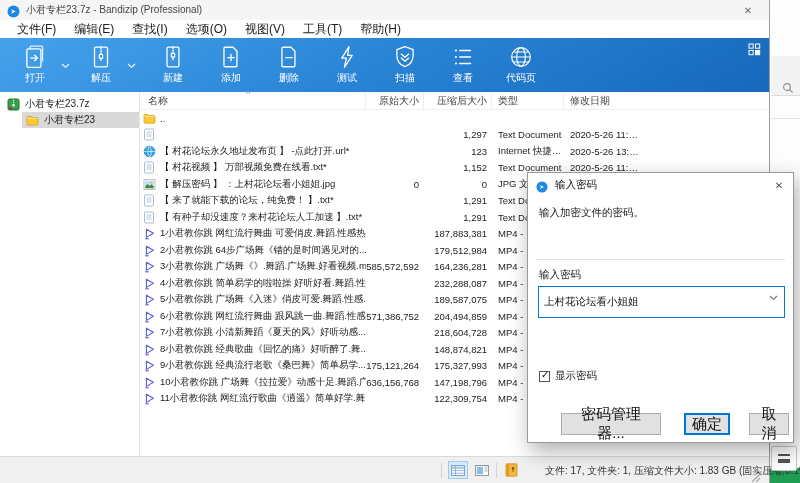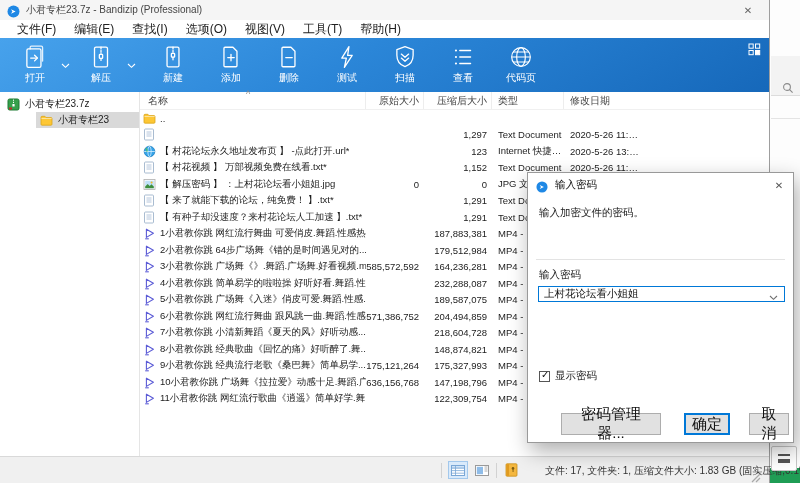--- a/index.html
+++ b/index.html
@@ -37,21 +37,21 @@
   .tb-label{font-size:10px;margin-top:1px;white-space:nowrap;}
   .tb-caret{position:absolute;right:-6px;top:11px;width:9px;height:6px;}
   .layout-toggle{position:absolute;left:748px;top:42px;width:13px;height:13px;}
 
   
   .main{position:absolute;left:0;top:92px;width:769px;height:364px;background:#fff;}
   .tree{position:absolute;left:0;top:0;width:140px;height:100%;border-right:1px solid #e5e5e5;padding-top:4px;}
   .tree-item{height:16px;display:flex;align-items:center;font-size:10px;color:#222;white-space:nowrap;}
   .tree-item .tico{width:13px;height:13px;margin:0 5px 0 0;flex:none;}
   .tree-item.root{padding-left:7px;}
-  .tree-item.child{padding-left:20px;margin-left:36px;background:#d9d9d9;padding-left:4px;}
+  .tree-item.child{padding-left:20px;margin-left:22px;background:#d9d9d9;padding-left:4px;}
 
   .list{position:absolute;left:140px;top:0;width:629px;height:100%;}
   .lheader{position:absolute;left:0;top:0;width:100%;height:18px;display:grid;
     grid-template-columns:226px 58px 68px 72px auto;font-size:10px;color:#444;border-bottom:1px solid #f0f0f0;}
   .lheader .hc{display:flex;align-items:center;border-right:1px solid #ededed;padding:0 4px;}
   .lheader .hc.rt{justify-content:flex-end;}
   .sortmark{position:absolute;left:106px;top:-3px;font-size:9px;color:#888;}
   .rows{position:absolute;left:0;top:18px;width:100%;}
   .frow{height:16.5px;display:grid;grid-template-columns:226px 58px 68px 72px auto;font-size:9.5px;color:#1c1c1c;align-items:center;}
   .cell{overflow:hidden;white-space:nowrap;}
@@ -74,21 +74,21 @@
   
   .dialog{position:absolute;left:527px;top:172px;width:267px;height:271px;background:#ffffff;border:1px solid #999;
     box-shadow:3px 8px 20px rgba(0,0,0,.32);z-index:10;}
   .dlg-title{position:absolute;left:0;top:0;width:100%;height:24px;display:flex;align-items:center;}
   .dlg-title .logo{width:12px;height:12px;margin-left:8px;flex:none;}
   .dlg-title .ttext{font-size:10.5px;color:#111;margin-left:7px;}
   .dlg-close{position:absolute;right:6px;top:4px;width:16px;height:16px;font-size:10px;color:#555;display:flex;align-items:center;justify-content:center;}
   .dlg-msg{position:absolute;left:11px;top:33px;font-size:10.5px;color:#222;}
   .dlg-sep{position:absolute;left:8px;right:8px;top:86px;height:1px;background:#e3e3e3;}
   .dlg-label{position:absolute;left:11px;top:95px;font-size:10.5px;color:#222;}
-  .combo{position:absolute;left:10px;top:113px;width:247px;height:16px;border:1px solid #0078d7;background:#fff;display:flex;}
+  .combo{position:absolute;left:10px;top:113px;width:247px;height:32px;border:1px solid #0078d7;background:#fff;display:flex;}
   .combo input{flex:1;border:none;outline:none;font-size:10.5px;padding:0 0 0 5px;font-family:inherit;color:#111;background:transparent;}
   .combo .cchev{width:9px;height:6px;margin-right:6px;flex:none;}
   .chk-row{position:absolute;left:11px;top:196px;display:flex;align-items:center;}
   .chk-box{width:11px;height:11px;border:1px solid #555;background:#fff;position:relative;flex:none;}
   .chk-box .mark{position:absolute;left:1px;top:-3px;font-size:10px;color:#111;}
   .chk-label{font-size:10.5px;color:#222;margin-left:5px;}
   .dlg-btn{position:absolute;top:240px;height:22px;background:#e1e1e1;border:1px solid #adadad;font-size:15px;color:#111;
     display:flex;align-items:center;justify-content:center;font-family:inherit;}
   .btn-pwdmgr{left:33px;width:100px;}
   .btn-ok{left:156px;width:46px;border:1px solid #0078d7;box-shadow:inset 0 0 0 1px #0078d7;}

